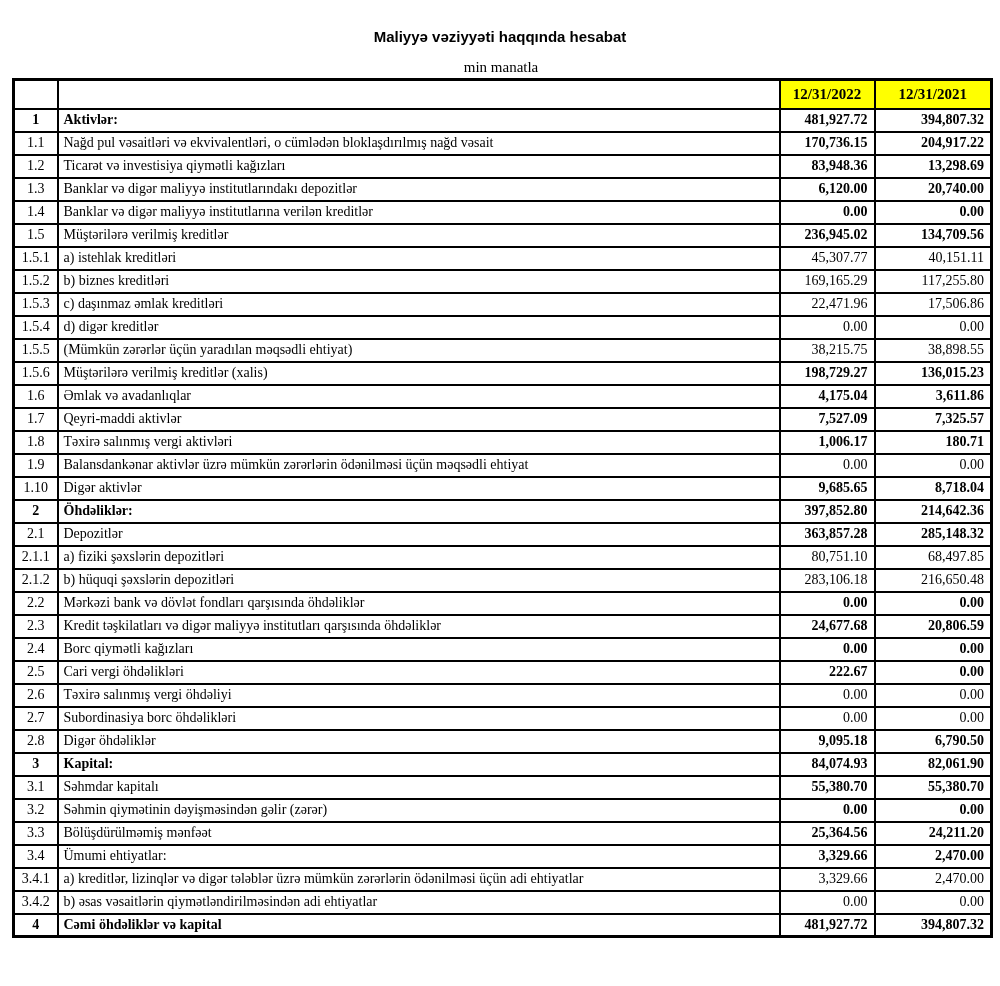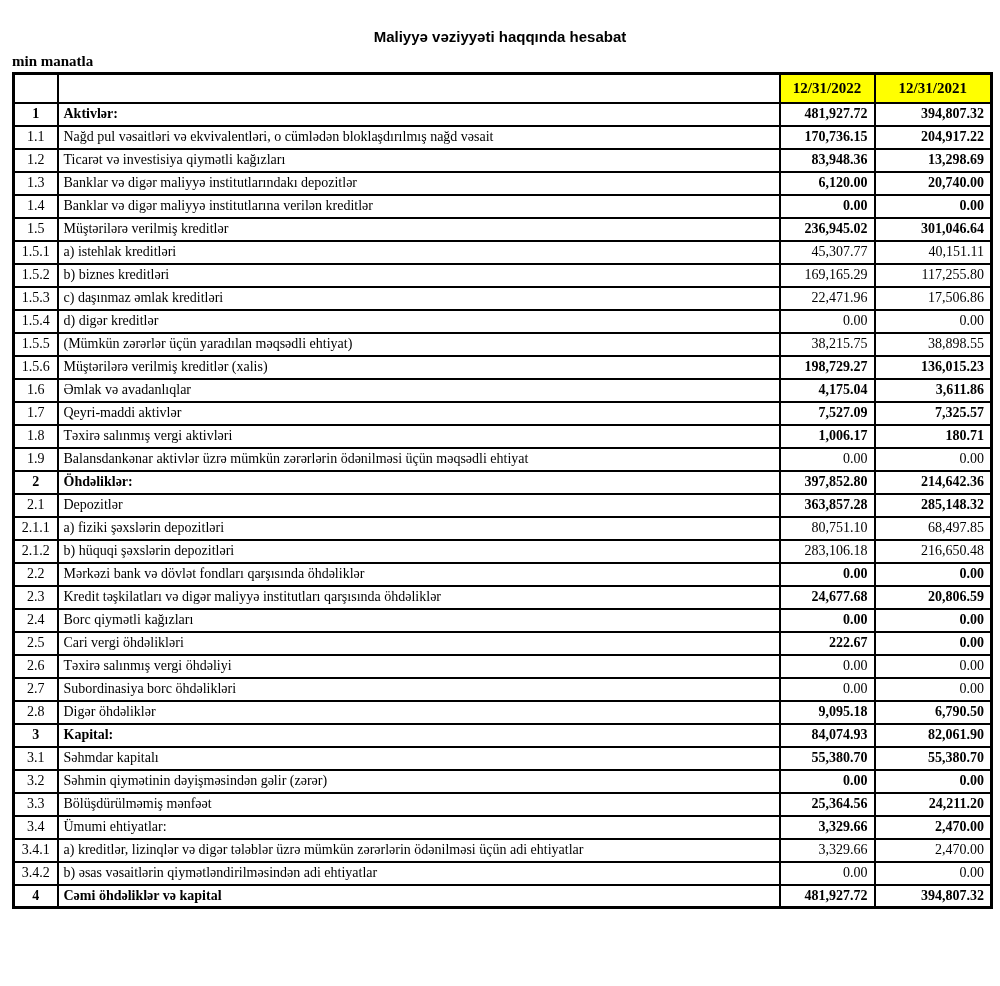--- a/index.html
+++ b/index.html
@@ -10,27 +10,27 @@
     position: relative;
     height: 986px;
     overflow: hidden;
   }
   .page { padding-top: 28px; }
   .doc-title {
     text-align: center;
     font-family: "Liberation Sans", "DejaVu Sans", sans-serif;
     font-weight: bold;
     font-size: 15px;
-    margin-bottom: 8px;
+    margin-bottom: 14px;
   }
   .unit-note {
     width: 978px;
     margin: 0 0 2px 12px;
-    text-align: left;
-    font-weight: bold;
+    text-align: center;
+    font-weight: normal;
     font-size: 15px;
   }
   table.fin {
     border-collapse: collapse;
     table-layout: fixed;
     margin-left: 12px;
     width: 978px;
     border: 3px solid #000;
   }
   table.fin td, table.fin th {
@@ -117,21 +117,21 @@
         <tr>
           <td class="c-num">1.4</td>
           <td class="c-label">Banklar və digər maliyyə institutlarına verilən kreditlər</td>
           <td class="c-val bold">0.00</td>
           <td class="c-val bold">0.00</td>
         </tr>
         <tr>
           <td class="c-num">1.5</td>
           <td class="c-label">Müştərilərə verilmiş kreditlər</td>
           <td class="c-val bold">236,945.02</td>
-          <td class="c-val bold">301,046.64</td>
+          <td class="c-val bold">134,709.56</td>
         </tr>
         <tr>
           <td class="c-num">1.5.1</td>
           <td class="c-label">a) istehlak kreditləri</td>
           <td class="c-val">45,307.77</td>
           <td class="c-val">40,151.11</td>
         </tr>
         <tr>
           <td class="c-num">1.5.2</td>
           <td class="c-label">b) biznes kreditləri</td>
@@ -178,20 +178,26 @@
           <td class="c-num">1.8</td>
           <td class="c-label">Təxirə salınmış vergi aktivləri</td>
           <td class="c-val bold">1,006.17</td>
           <td class="c-val bold">180.71</td>
         </tr>
         <tr>
           <td class="c-num">1.9</td>
           <td class="c-label">Balansdankənar aktivlər üzrə mümkün zərərlərin ödənilməsi üçün məqsədli ehtiyat</td>
           <td class="c-val">0.00</td>
           <td class="c-val">0.00</td>
+        </tr>
+        <tr>
+          <td class="c-num">1.10</td>
+          <td class="c-label">Digər aktivlər</td>
+          <td class="c-val bold">9,685.65</td>
+          <td class="c-val bold">8,718.04</td>
         </tr>
         <tr>
           <td class="c-num bold">2</td>
           <td class="c-label bold">Öhdəliklər:</td>
           <td class="c-val bold">397,852.80</td>
           <td class="c-val bold">214,642.36</td>
         </tr>
         <tr>
           <td class="c-num">2.1</td>
           <td class="c-label">Depozitlər</td>

